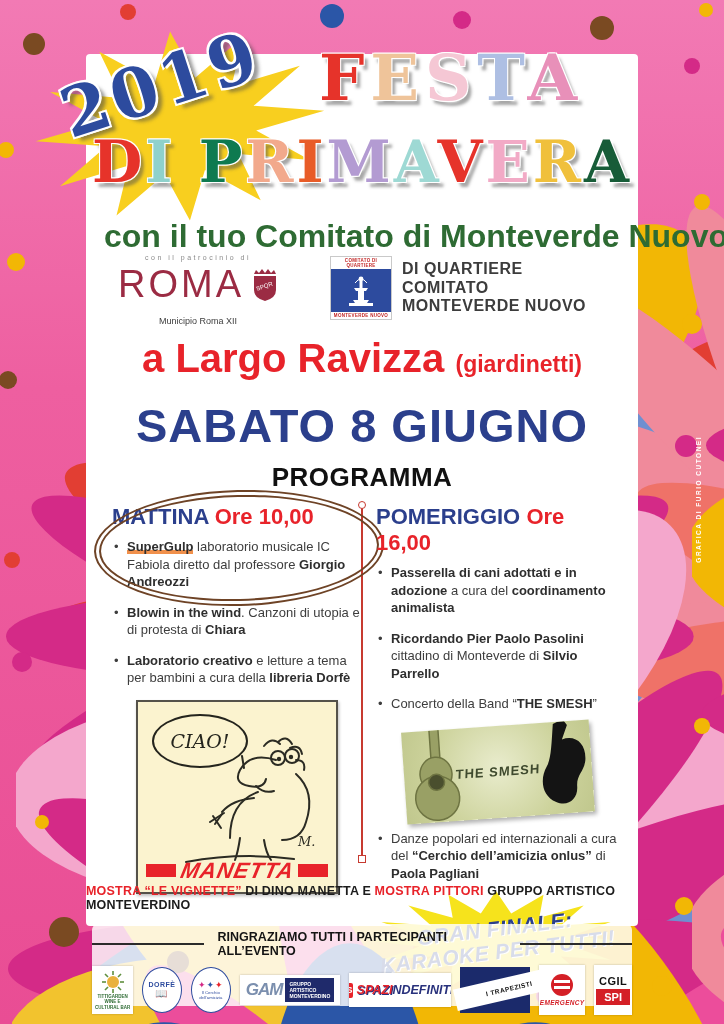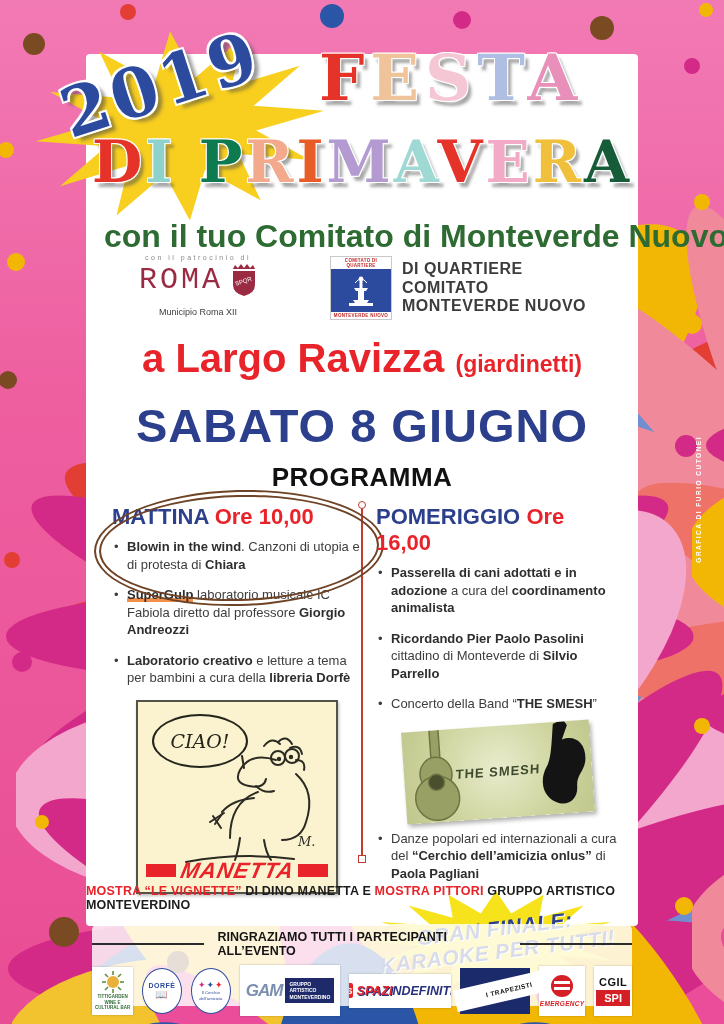--- a/index.html
+++ b/index.html
@@ -20,21 +20,21 @@
   .deco-letters span{font-family:"DejaVu Serif",serif;font-weight:bold;
         text-shadow:-1px -1px 0 #fff,1px -1px 0 #fff,-1px 1px 0 #fff,1px 1px 0 #fff,4px 5px 3px rgba(80,80,80,.5);}
   .festa span{font-size:64px;letter-spacing:6px;}
   .diprimavera span{font-size:58px;letter-spacing:3px;}
   .subtitle{position:absolute;left:86px;top:218px;width:660px;z-index:3;text-align:center;
         font-size:32px;font-weight:bold;color:#2e6b33;}
   
   .patronage{position:absolute;left:118px;top:254px;width:160px;z-index:3;text-align:center;}
   .patronage .small{font-size:7px;letter-spacing:2.5px;color:#8a8a8a;}
   .roma-row{display:flex;align-items:center;justify-content:center;gap:8px;margin-top:2px;}
-  .roma-word{font-family:Liberation Mono, monospace;font-size:30px;color:#9b2b43;letter-spacing:3px;}
+  .roma-word{font-family:Liberation Sans, sans-serif;font-size:38px;color:#9b2b43;letter-spacing:3px;}
   .municipio{font-size:9px;color:#3d3d3d;margin-top:10px;}
   .committee{position:absolute;left:330px;top:256px;z-index:3;display:flex;align-items:center;gap:10px;}
   .cq-logo{width:60px;height:62px;border:1px solid #c9c9c9;display:flex;flex-direction:column;background:#fff;}
   .cq-top,.cq-bot{font-size:4.5px;color:#c22525;font-weight:bold;text-align:center;letter-spacing:.3px;padding:1px 0;}
   .cq-mid{flex:1;background:#2d4b9e;display:flex;align-items:center;justify-content:center;}
   .cq-text{font-size:16px;line-height:1.18;font-weight:bold;color:#3c3c3c;letter-spacing:.5px;}
   
   .location{position:absolute;left:86px;top:336px;width:552px;z-index:3;text-align:center;color:#e8232a;
         font-size:40px;font-weight:bold;}
   .location .paren{font-size:23px;}
@@ -93,21 +93,21 @@
   .logo-row{display:flex;align-items:center;justify-content:center;gap:9px;margin-top:7px;}
   .logo-box{background:#fff;box-shadow:0 0 2px rgba(0,0,0,.25);display:flex;flex-direction:column;
         align-items:center;justify-content:center;overflow:hidden;}
   .lb-sm{width:48px;height:48px;}
   .garden-label{font-size:4.5px;color:#2e6b33;font-weight:bold;text-align:center;line-height:1.2;}
   .circle-logo{width:44px;height:44px;border-radius:50%;border:1.5px solid #2d4b9e;display:flex;flex-direction:column;
         align-items:center;justify-content:center;}
   .dorfe-label{font-size:7px;font-weight:bold;color:#2d4b9e;letter-spacing:.5px;}
   .cerchio-label{font-size:4.3px;color:#2d4b9e;text-align:center;line-height:1.2;}
   .figures{font-size:9px;letter-spacing:1px;}
-  .gam{flex-direction:row;gap:3px;width:92px;height:51px;padding:0 11px;}
+  .gam{flex-direction:row;gap:3px;width:92px;height:30px;padding:0 11px;}
   .gam-word{font-size:17px;color:#7b8fae;font-weight:bold;font-style:italic;letter-spacing:-1px;}
   .gam-bar{background:#1f2a6b;color:#fff;font-size:5px;line-height:1.25;padding:3px 4px;font-weight:bold;}
   .spazi{flex-direction:row;gap:4px;width:118px;height:34px;}
   .spazi-icon{width:15px;height:15px;background:#e8232a;border-radius:2px;display:flex;align-items:center;justify-content:center;color:#fff;font-size:9px;font-weight:bold;}
   .spazi-word{font-size:12.5px;font-weight:bold;font-style:italic;color:#e8232a;text-shadow:1px 1px 0 #28317c;}
   .spazi-word .w2{color:#28317c;text-shadow:none;}
   .trapezisti{width:82px;height:46px;background:#1b2a6b;position:relative;}
   .trap-band{position:absolute;left:-6px;top:10px;width:110px;height:22px;background:#fff;transform:rotate(-13deg);
         display:flex;align-items:center;justify-content:center;font-size:6.5px;font-weight:bold;color:#101010;letter-spacing:.5px;}
   .emergency{width:54px;height:50px;}
@@ -282,22 +282,22 @@
     <div class="sq"></div>
   </div>
 
   <div class="col col-left">
     <div class="ellipse-mark"></div>
     <div class="prog-head">
       <span class="t1">MATTINA</span>
       <span class="t2">Ore 10,00</span>
     </div>
     <ul class="prog">
+      <li class="seg"><span class="b hl">SuperGulp</span><span> laboratorio musicale IC Fabiola diretto dal professore </span><span class="b">Giorgio Andreozzi</span></li>
       <li class="seg"><span class="b">Blowin in the wind</span><span>. Canzoni di utopia e di protesta di </span><span class="b">Chiara</span></li>
-      <li class="seg"><span class="b hl">SuperGulp</span><span> laboratorio musicale IC Fabiola diretto dal professore </span><span class="b">Giorgio Andreozzi</span></li>
       <li class="seg"><span class="b">Laboratorio creativo</span><span> e letture a tema per bambini a cura della </span><span class="b">libreria Dorfè</span></li>
     </ul>
     <div class="cartoon">
       <div class="bubble">CIAO!</div>
       <svg width="194" height="130" viewBox="0 0 194 130" style="position:absolute;left:0;top:32px;">
         <g stroke="#2b2b23" stroke-width="2" fill="none" stroke-linecap="round">
           <path d="M104,22 l2,12"></path>
           <path d="M126,12 q8,-10 16,-2"></path>
             <path d="M140,8 q8,-8 14,2"></path>
             <path d="M152,14 q10,-4 12,6"></path>

